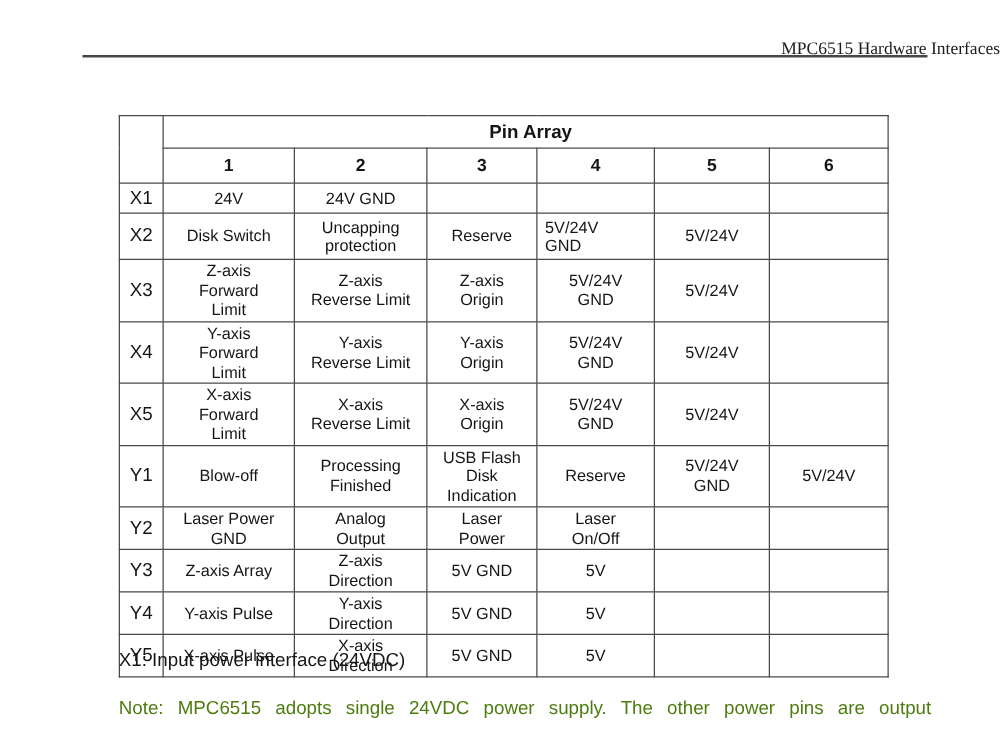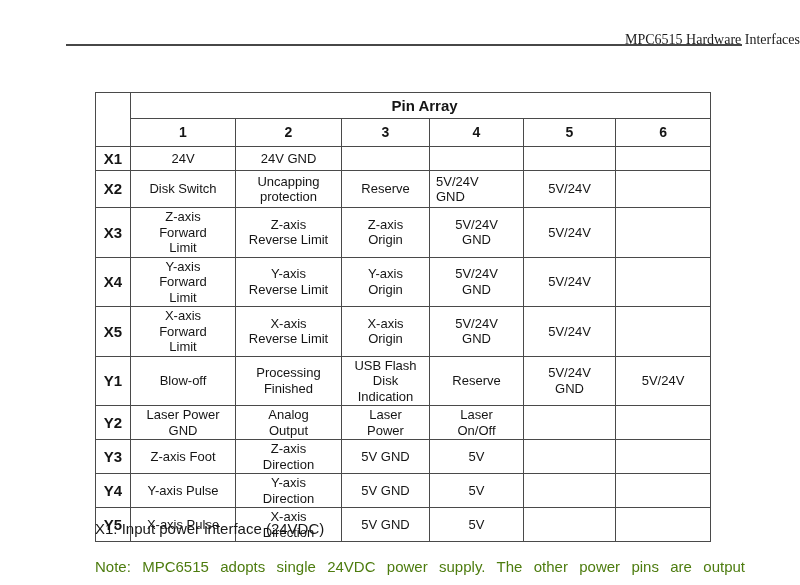--- a/index.html
+++ b/index.html
@@ -36,21 +36,21 @@
     overflow:hidden;
     font-weight:normal;
   }
   table.pin-table .tbl-title{
     font-weight:bold;font-size:15px;padding-left:12px;
   }
   table.pin-table .col-num{
     font-weight:bold;font-size:14px;
   }
   table.pin-table .rl{
-    font-weight:bold;font-size:15px;
+    font-weight:normal;font-size:15px;
   }
   .la{text-align:left !important;padding-left:6px !important;}
   .hPA{height:26px;} .hNum{height:28px;}
   .rX1{height:24px;} .rX2{height:37px;margin-top:12px;}
   .rX3{height:47px;} .rX4{height:47px;} .rX5{height:49px;}
   .rY1{height:49px;} .rY2{height:32px;}
   .rY3{height:33px;} .rY4{height:32px;} .rY5{height:33px;}
   .footnote{
     position:absolute;left:95px;top:520px;
     font-size:15px;color:#161616;
@@ -174,21 +174,21 @@
 Output</td>
     <td>Laser
 Power</td>
     <td>Laser
 On/Off</td>
     <td></td>
     <td></td>
   </tr>
   <tr class="rY3">
     <th class="rl">Y3</th>
-    <td>Z-axis Foot</td>
+    <td>Z-axis Array</td>
     <td>Z-axis
 Direction</td>
     <td>5V GND</td>
     <td>5V</td>
     <td></td>
     <td></td>
   </tr>
   <tr class="rY4">
     <th class="rl">Y4</th>
     <td>Y-axis Pulse</td>

